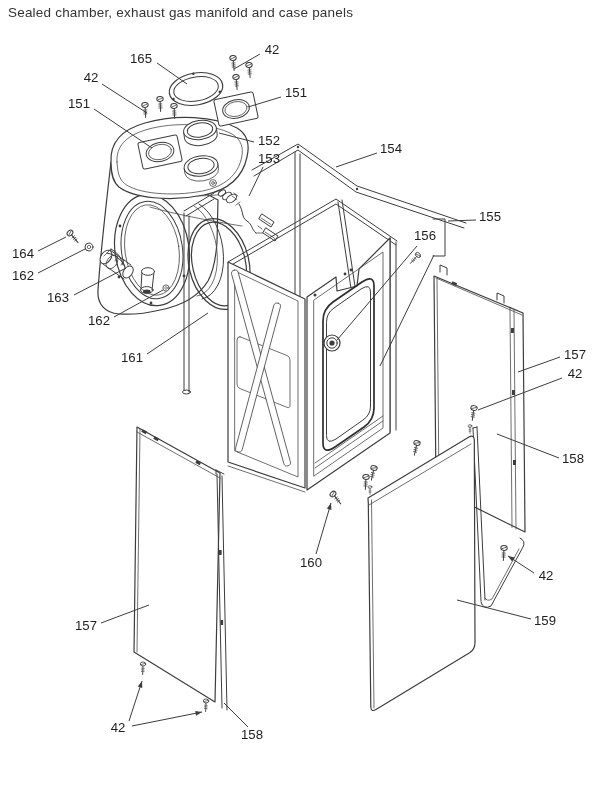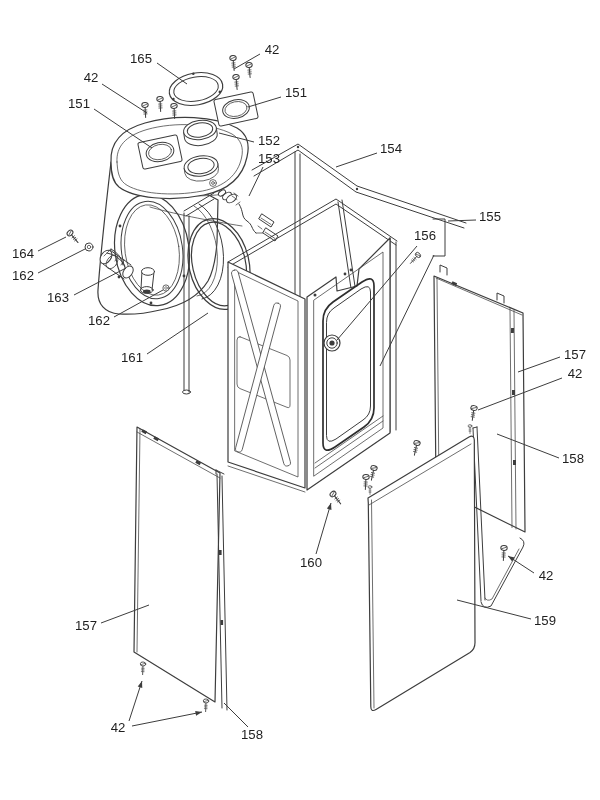--- a/index.html
+++ b/index.html
@@ -11,20 +11,21 @@
   .ln12{stroke:#3d3d3d;fill:none;stroke-width:1.2;stroke-linecap:round;stroke-linejoin:round;}
   .lnthin{stroke:#4a4a4a;fill:none;stroke-width:.8;stroke-linecap:round;}
   .wh{fill:#ffffff;}
   .dk{fill:#3d3d3d;stroke:none;}
   .gask{stroke:#2e2e2e;fill:none;stroke-width:1.7;stroke-linecap:round;stroke-linejoin:round;}
 </style>
 </head>
 <body>
 
 <div id="page">
+  <div id="title">Sealed chamber, exhaust gas manifold and case panels</div>
 
   <svg width="600" height="800" viewBox="0 0 600 800">
     <defs>
       <g id="scr">
         <ellipse cx="0" cy="0" rx="3.2" ry="2.4" class="ln wh"></ellipse>
         <line x1="-2.1" y1="0.8" x2="2.1" y2="-0.8" class="lnthin"></line>
         <line x1="0" y1="2.4" x2="0" y2="12.5" class="ln"></line>
         <line x1="-1.6" y1="5" x2="1.6" y2="5" class="lnthin"></line>
         <line x1="-1.6" y1="7" x2="1.6" y2="7" class="lnthin"></line>
         <line x1="-1.6" y1="9" x2="1.6" y2="9" class="lnthin"></line>

